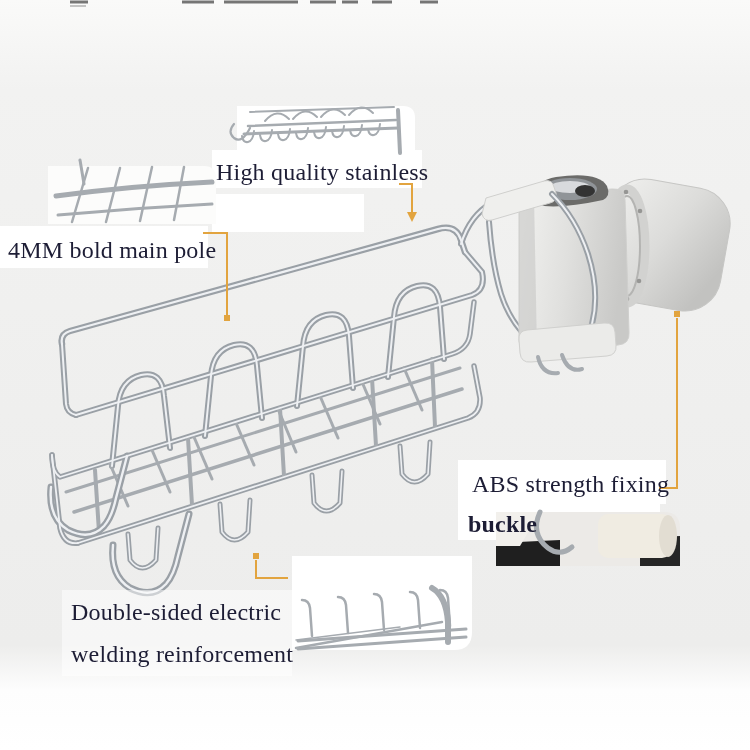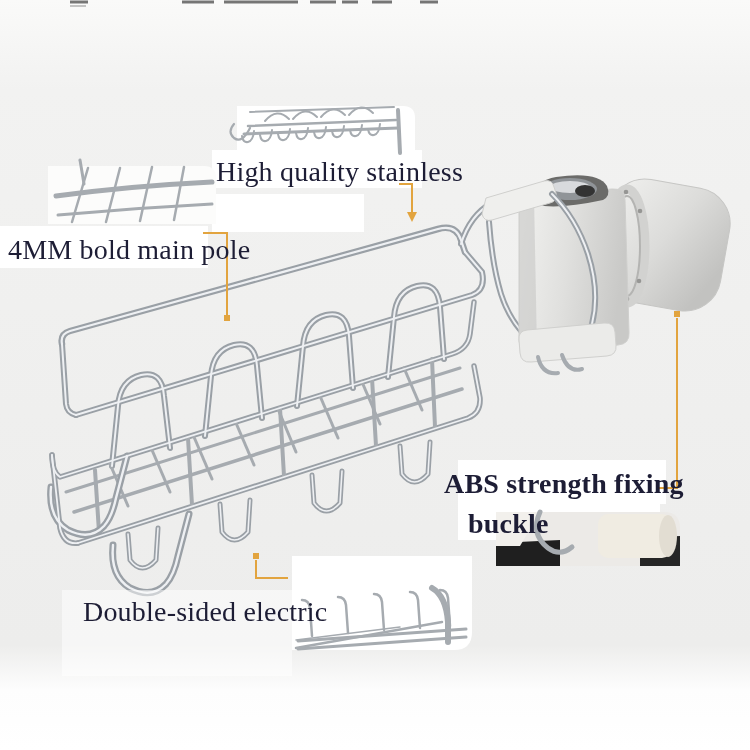--- a/index.html
+++ b/index.html
@@ -7,21 +7,21 @@
     position:relative;width:750px;height:750px;overflow:hidden;
     background:linear-gradient(180deg,#fafaf9 0%,#f2f2f1 12%,#efefee 55%,#ededec 86%,#fdfdfd 92%,#ffffff 100%);
     font-family:"Liberation Serif","DejaVu Serif",serif;
   }
   svg.art{position:absolute;left:0;top:0;}
   .wd{fill:none;stroke:#9aa0a6;stroke-linecap:round;stroke-linejoin:round;}
   .wl{fill:none;stroke:#eef0f3;stroke-linecap:round;stroke-linejoin:round;}
   .wm{fill:none;stroke:#a6abb0;stroke-linecap:round;stroke-linejoin:round;}
   .ld{fill:none;stroke:#e2a43f;stroke-width:2;}
   .callout{
-    position:absolute;color:#1d1d35;font-size:28px;line-height:28px;
+    position:absolute;color:#1d1d35;font-size:24px;line-height:28px;
     white-space:nowrap;letter-spacing:0.2px;
   }
 </style>
 </head>
 <body>
 
 <div class="canvas">
 
   <svg class="art" width="750" height="750" viewBox="0 0 750 750">
     <defs>
@@ -254,18 +254,19 @@
     <g>
       <path class="ld" d="M256,560 L256,578 L288,578"></path>
       <rect x="253" y="553" width="6" height="6" fill="#e2a43f"></rect>
     </g>
   </svg>
 
   <div class="callout" style="left:216px;top:158px;">High quality stainless</div>
 
   <div class="callout" style="left:8px;top:236px;">4MM bold main pole</div>
 
-  <div class="callout" style="left:444px;top:470px;font-weight:bold;">ABS strength fixing</div>
+  <div class="callout" style="left:472px;top:470px;">ABS strength fixing</div>
   <div class="callout" style="left:468px;top:510px;font-weight:bold;">buckle</div>
 
-  <div class="callout" style="left:71px;top:598px;margin-left:12px;">Double-sided electric</div>
+  <div class="callout" style="left:71px;top:598px;">Double-sided electric</div>
+  <div class="callout" style="left:71px;top:640px;">welding reinforcement</div>
 
 </div>
 
 </body></html>

